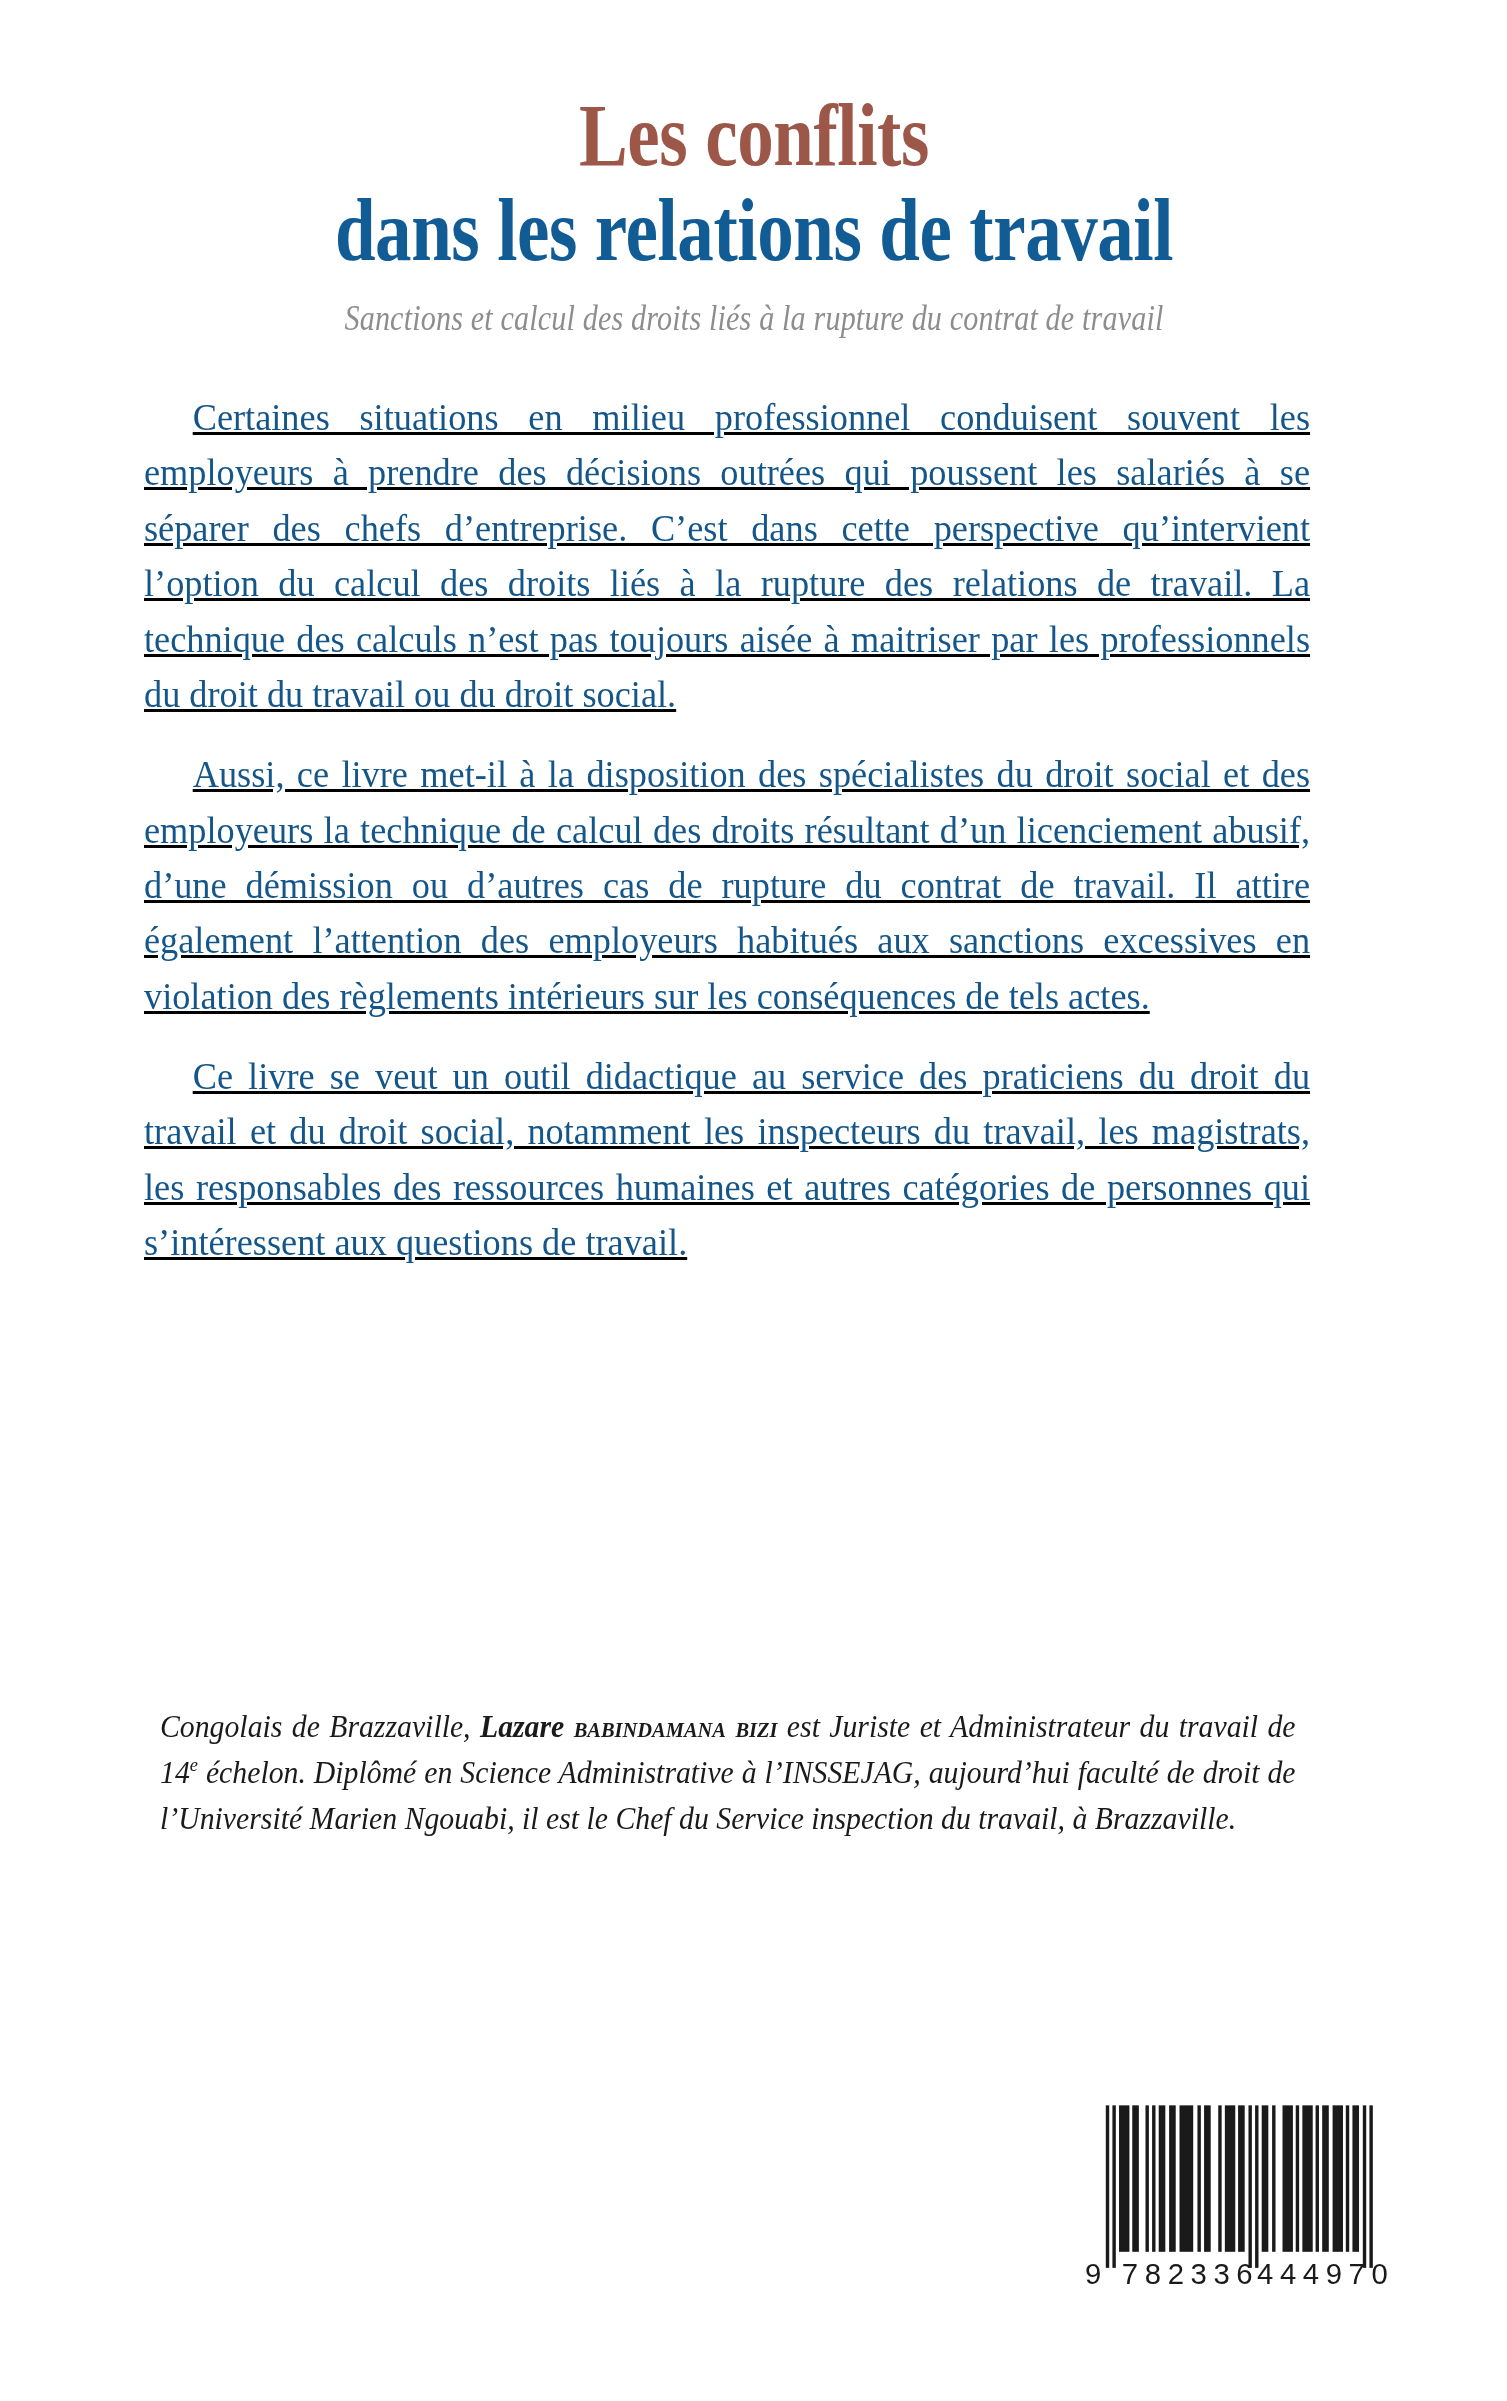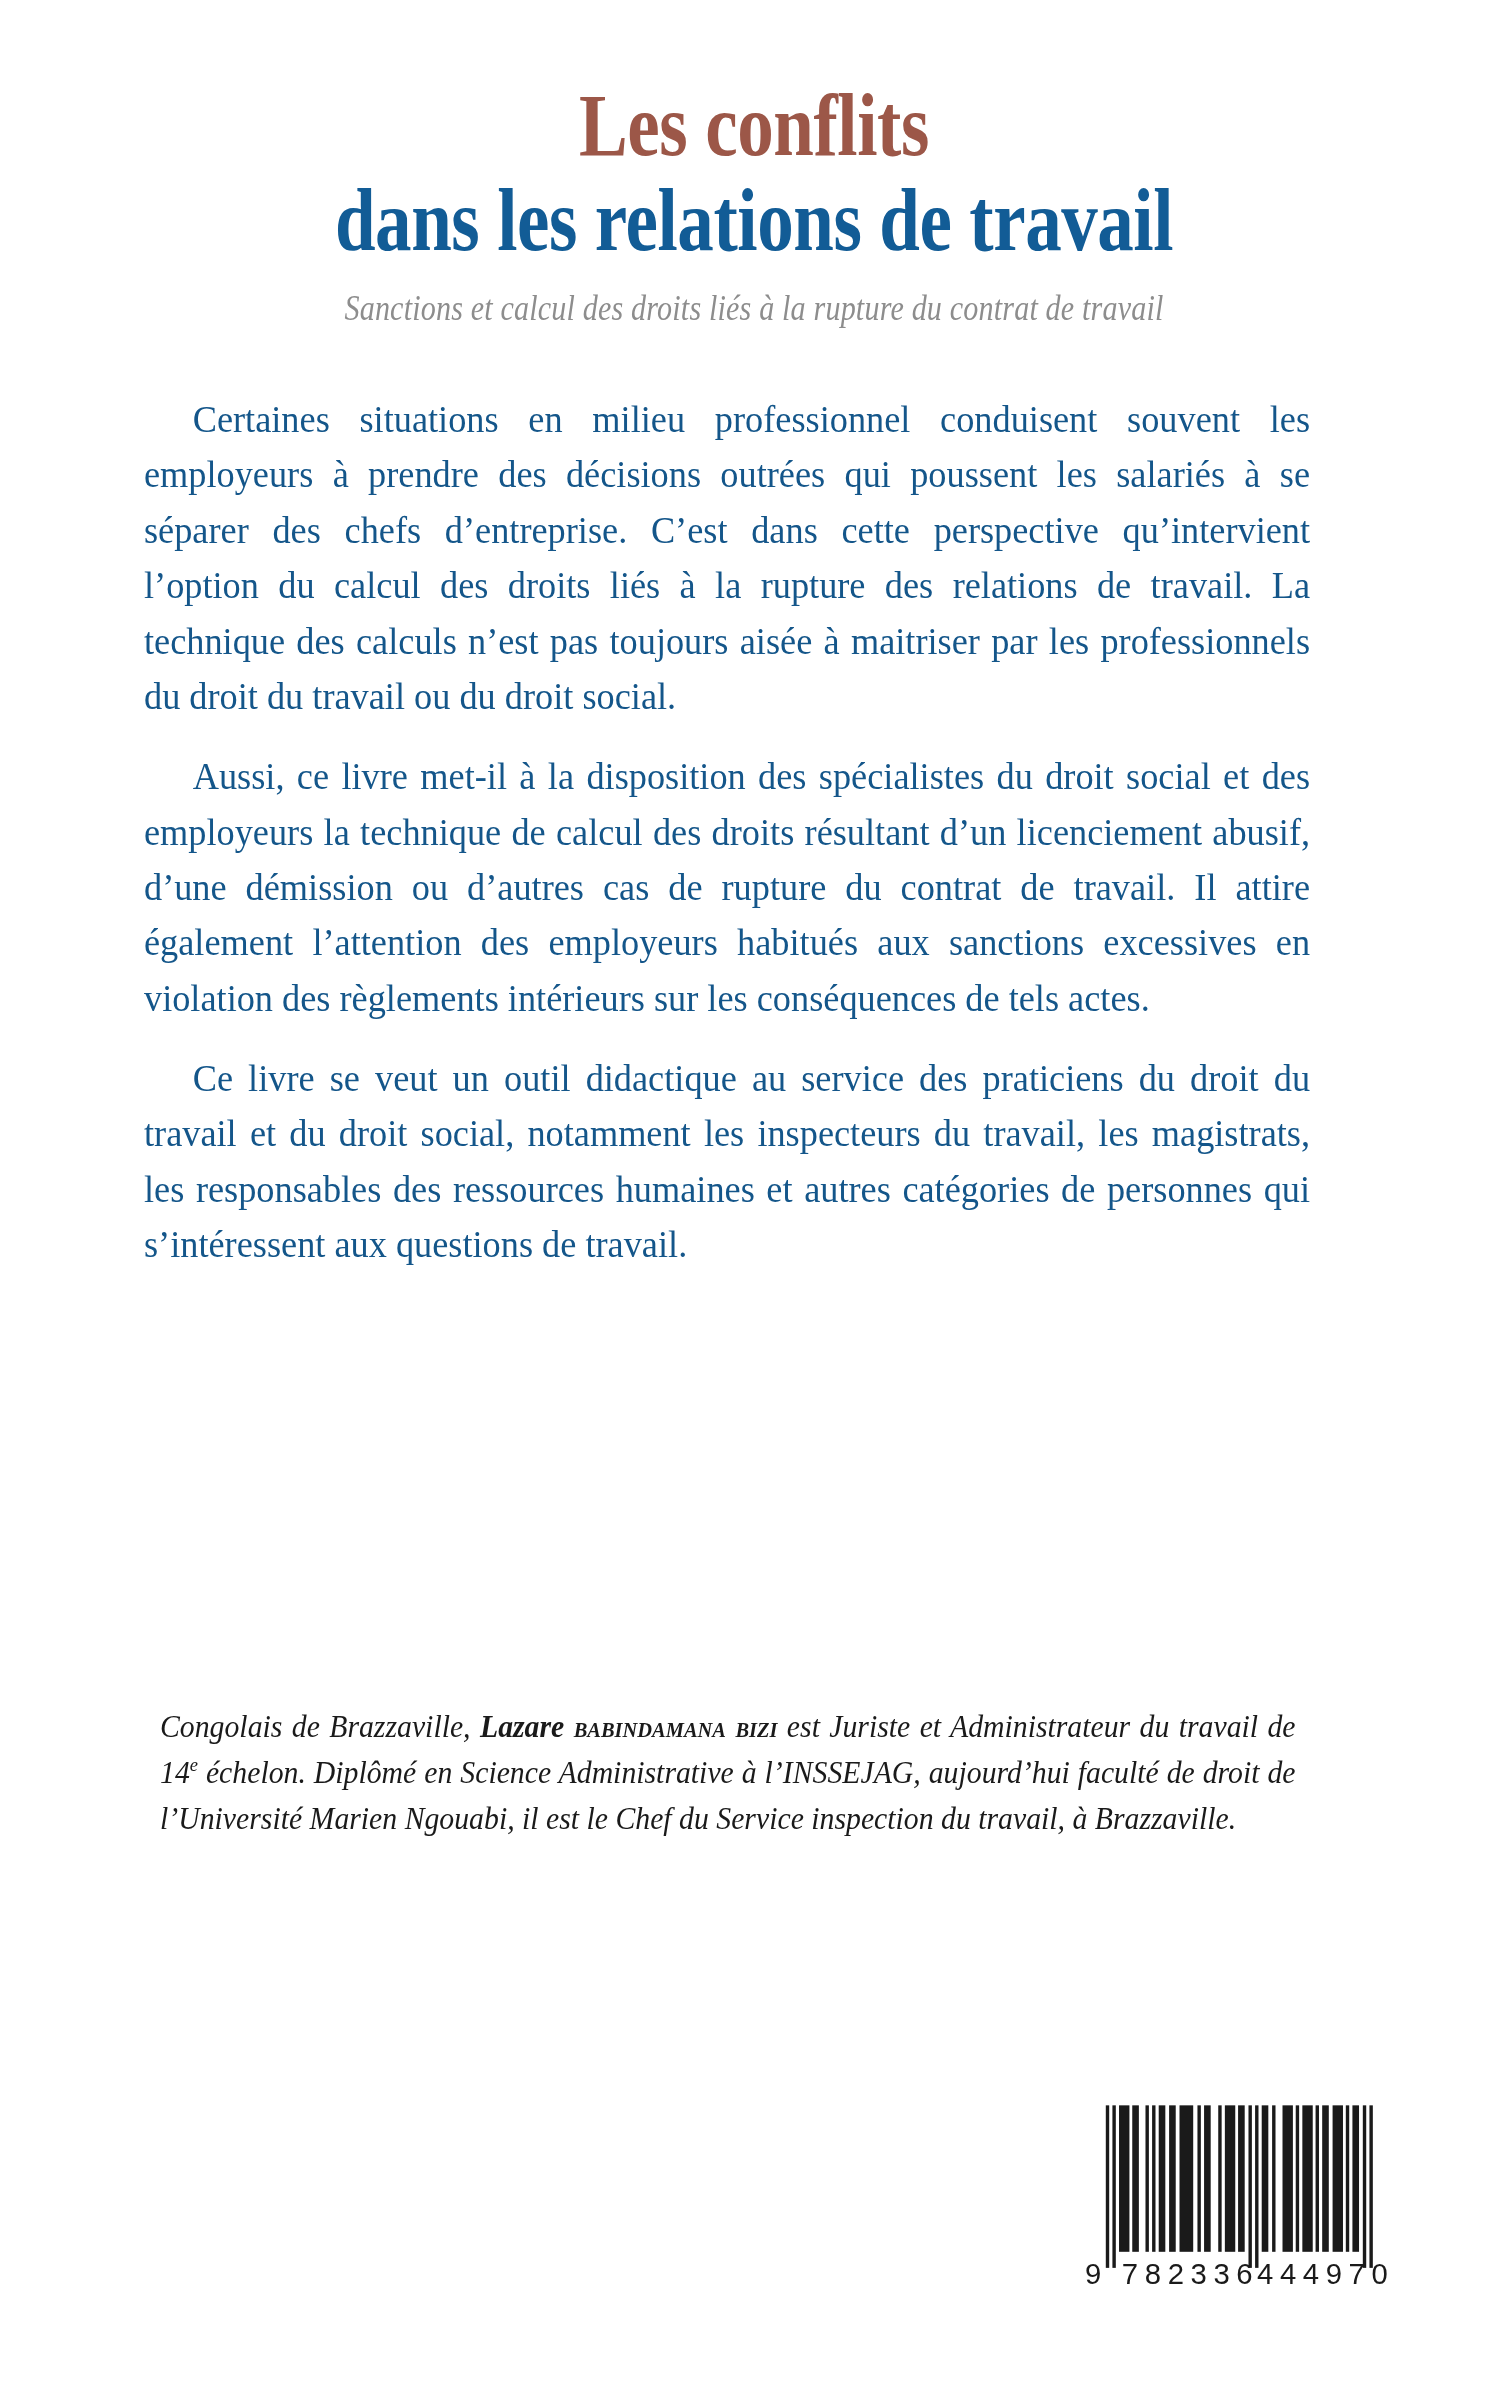--- a/index.html
+++ b/index.html
@@ -14,21 +14,21 @@
     font-family: "Liberation Serif", "DejaVu Serif", serif;
     overflow: hidden;
   }
 
   .cover {
     position: relative;
     width: 1508px;
     height: 2380px;
     background: #ffffff;
     box-sizing: border-box;
-    padding: 3px;
+    padding: 13px;
   }
 
   
   .title-block {
     padding-top: 79px;
     text-align: center;
   }
 
   .title-line-1 {
     font-family: "Liberation Serif", "DejaVu Serif", serif;
@@ -63,23 +63,24 @@
     color: #8d8d8d;
     margin: 23px 0 0 0;
     transform: scaleX(0.86);
     transform-origin: center center;
     white-space: nowrap;
     letter-spacing: 0.2px;
   }
 
   
   .blurb {
-    margin: 12px auto;
+    margin: 0 auto;
     width: 1221px;
     padding-top: 51px;
+    text-decoration: underline;
   }
 
   .blurb p {
     color: #14568a;
     font-family: "Liberation Serif", "DejaVu Serif", serif;
     font-size: 38px;
     line-height: 1.46;
     text-align: justify;
     text-justify: inter-word;
     text-indent: 51px;

